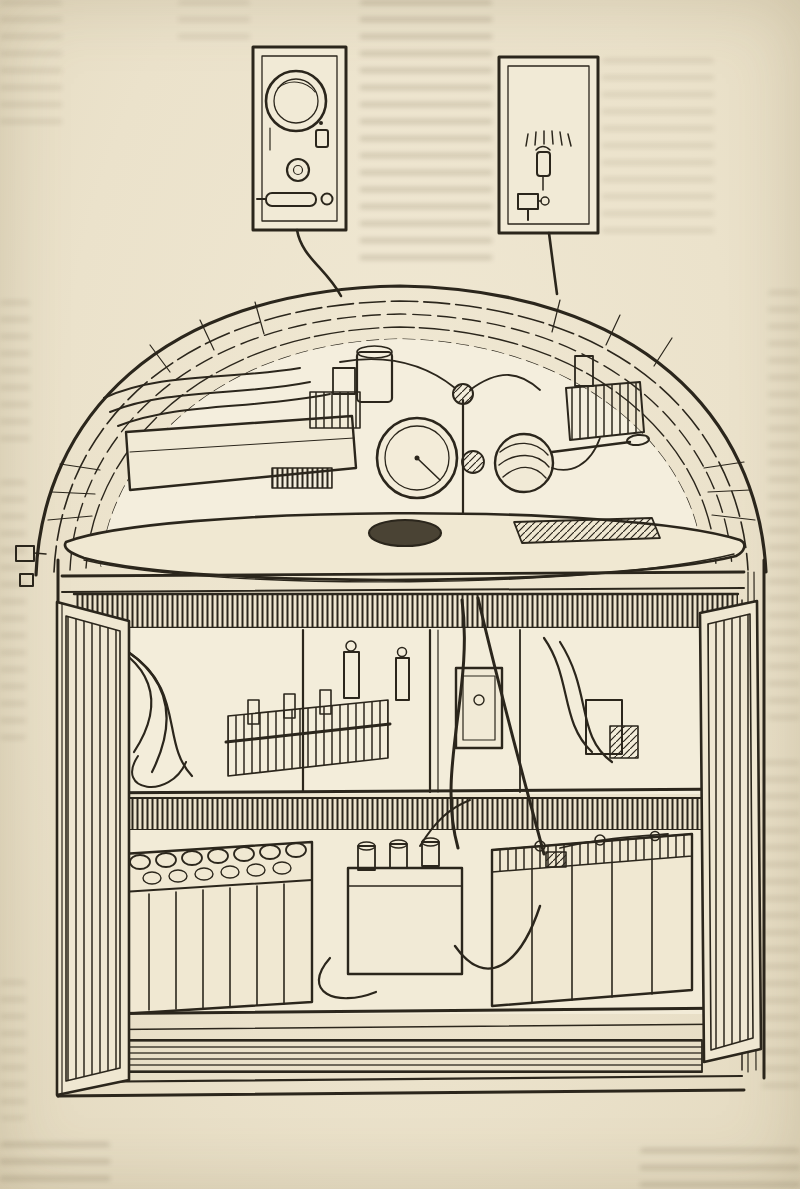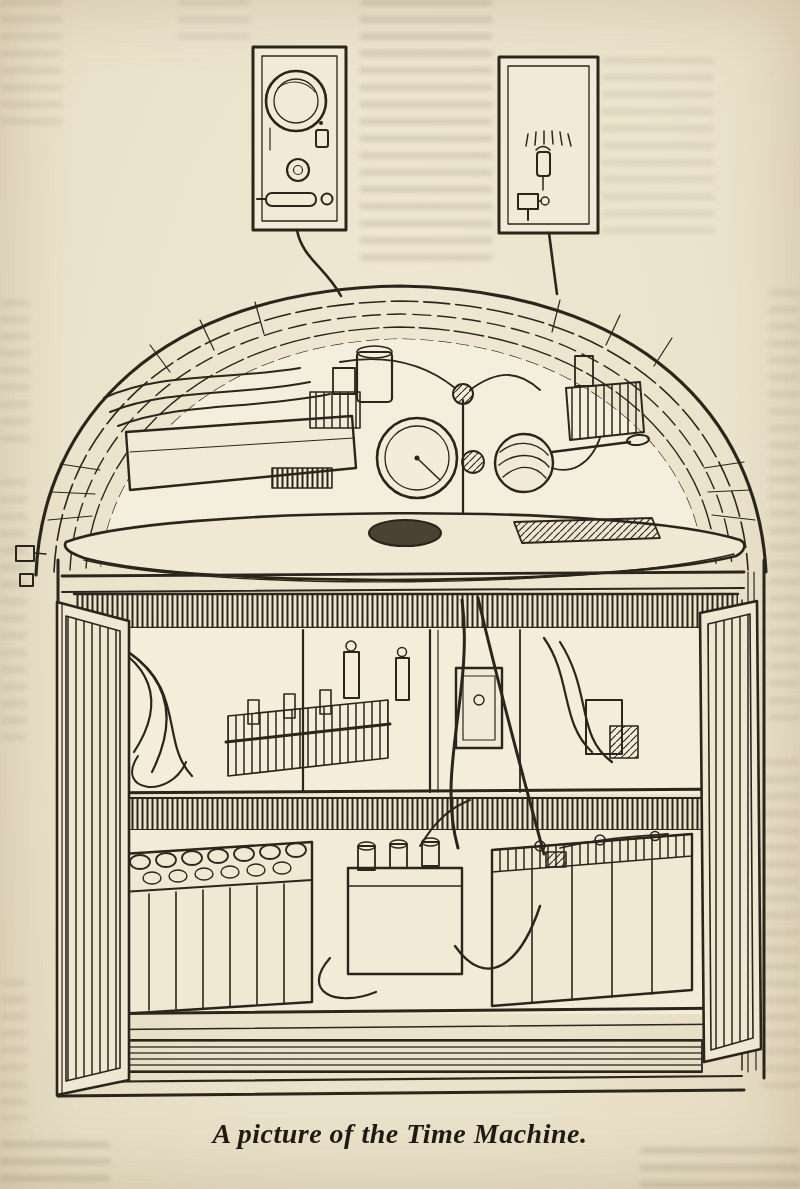--- a/index.html
+++ b/index.html
@@ -279,14 +279,13 @@
       <rect x="537" y="152" width="13" height="24" rx="3" stroke-width="2"></rect>
       <line x1="543" y1="176" x2="543" y2="190" stroke-width="1.5"></line>
       <rect x="518" y="194" width="20" height="15" stroke-width="2"></rect>
       <circle cx="545" cy="201" r="4" stroke-width="1.5"></circle>
       <line x1="538" y1="201" x2="541" y2="201" stroke-width="1.5"></line>
       <line x1="528" y1="209" x2="528" y2="220" stroke-width="2"></line>
     </g>
     <path class="ink" d="M 549 233 C 552 256, 554 272, 557 294" stroke-width="2.6"></path>
   </svg>
 
-  <div class="caption">A picture of the Time Machine.</div>
 </div>
 
 </body></html>

